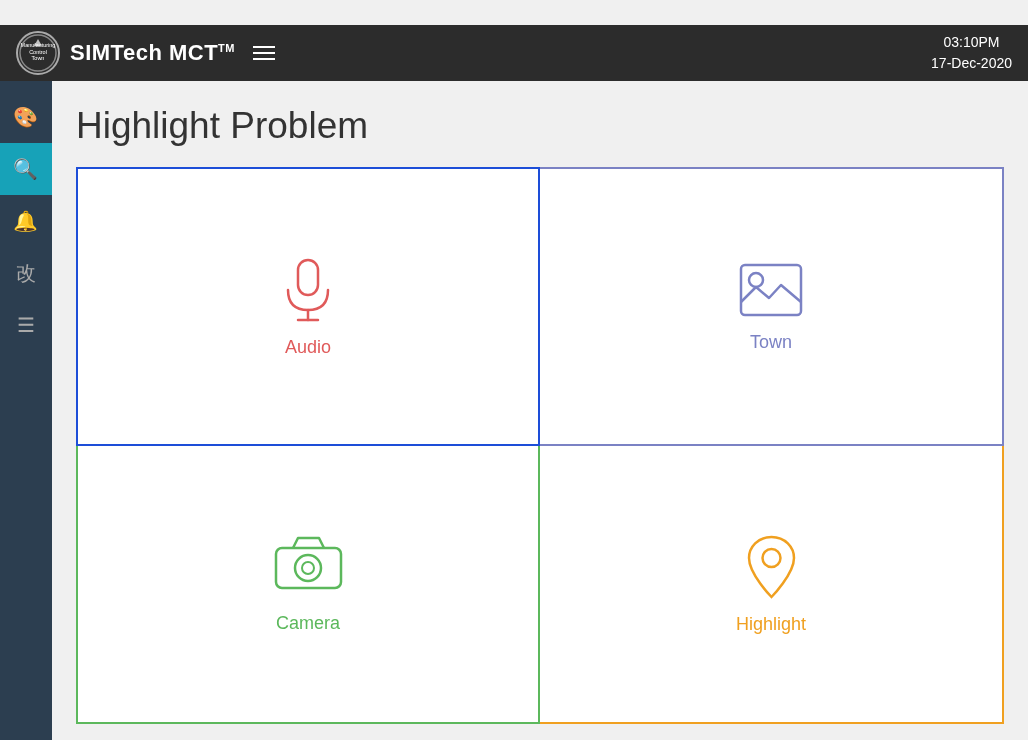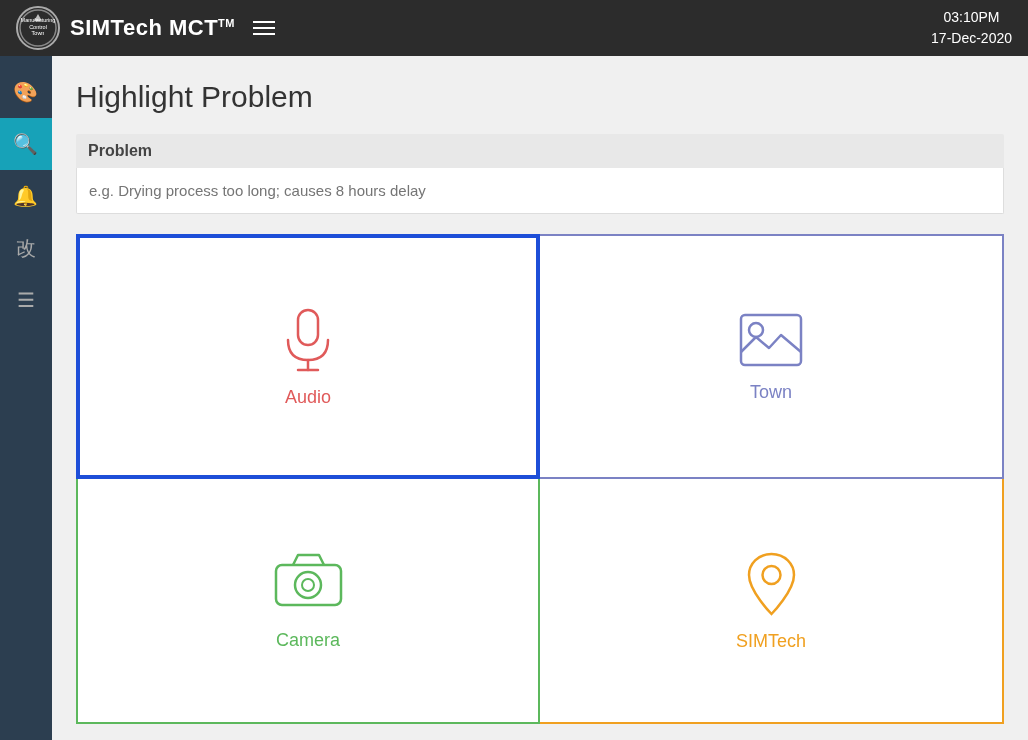--- a/index.html
+++ b/index.html
@@ -7,20 +7,21 @@
 
     
     .header {
       background: #2c2c2c;
       color: white;
       display: flex;
       align-items: center;
       padding: 0 16px;
       height: 56px;
       flex-shrink: 0;
+      margin-top: 25px;
     }
     .header-logo {
       display: flex;
       align-items: center;
       gap: 10px;
     }
     .logo-circle {
       width: 44px;
       height: 44px;
       border-radius: 50%;
@@ -93,21 +94,21 @@
     .main {
       flex: 1;
       background: #f0f0f0;
       padding: 24px 24px 16px 24px;
       display: flex;
       flex-direction: column;
       overflow: auto;
     }
 
     .page-title {
-      font-size: 30px;
+      font-size: 37px;
       font-weight: 300;
       color: #333;
       margin-bottom: 20px;
     }
 
     .section-label {
       font-size: 16px;
       font-weight: 600;
       color: #444;
       background: #e8e8e8;
@@ -142,21 +143,21 @@
       background: white;
       display: flex;
       flex-direction: column;
       align-items: center;
       justify-content: center;
       cursor: pointer;
       gap: 12px;
       padding: 20px;
     }
 
-    .media-cell:nth-child(1) { border: 4px solid #1d4ed8; text-align: right; }
+    .media-cell:nth-child(1) { border: 2px solid #1d4ed8; text-align: right; }
     .media-cell:nth-child(2) { border: 2px solid #7b82c4; border-left: none; }
     .media-cell:nth-child(3) { border: 2px solid #5cb85c; border-top: none; }
     .media-cell:nth-child(4) { border: 2px solid #f0a020; border-top: none; border-left: none; }
 
     .media-label {
       font-size: 18px;
       font-weight: 400;
     }
 
     .media-cell:nth-child(1) .media-label { color: #e05a5a; }
@@ -209,24 +210,20 @@
       <span class="sidebar-icon">改</span>
     </div>
     <div class="sidebar-item">
       <span class="sidebar-icon">☰</span>
     </div>
   </nav>
 
   <main class="main">
     <h1 class="page-title">Highlight Problem</h1>
 
-    <div>
-      <div class="section-label">Problem</div>
-      <input class="problem-input" type="text" placeholder="e.g. Drying process too long; causes 8 hours delay" style="">
-    </div>
 
     <div class="media-grid">
 
       <div class="media-cell">
         <svg width="60" height="70" viewBox="0 0 60 70" fill="none">
 
           <rect x="20" y="5" width="20" height="35" rx="10" stroke="#e05a5a" stroke-width="2.5" fill="none"></rect>
 
           <path d="M10 35 Q10 55 30 55 Q50 55 50 35" stroke="#e05a5a" stroke-width="2.5" fill="none" stroke-linecap="round"></path>
 
@@ -259,19 +256,19 @@
         <span class="media-label">Camera</span>
       </div>
 
       <div class="media-cell">
         <svg width="55" height="70" viewBox="0 0 55 70" fill="none">
 
           <path d="M27.5 5 C14 5 5 15 5 26 C5 42 27.5 65 27.5 65 C27.5 65 50 42 50 26 C50 15 41 5 27.5 5 Z" stroke="#f0a020" stroke-width="2.5" fill="none"></path>
 
           <circle cx="27.5" cy="26" r="9" stroke="#f0a020" stroke-width="2.5" fill="none"></circle>
         </svg>
-        <span class="media-label">SIMTech</span>
+        <span class="media-label">Highlight</span>
       </div>
 
     </div>
   </main>
 
 </div>
 
 </body></html>

